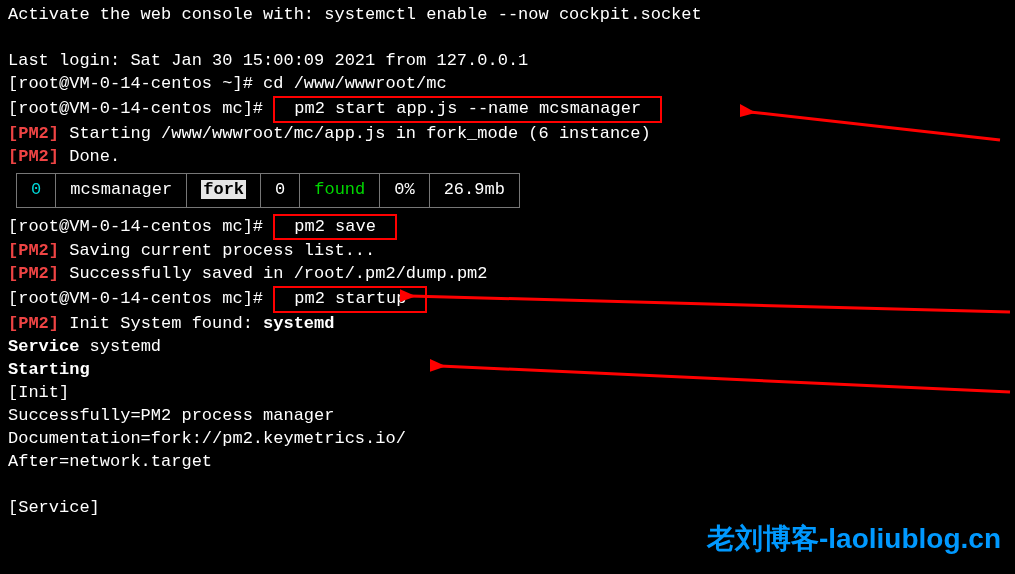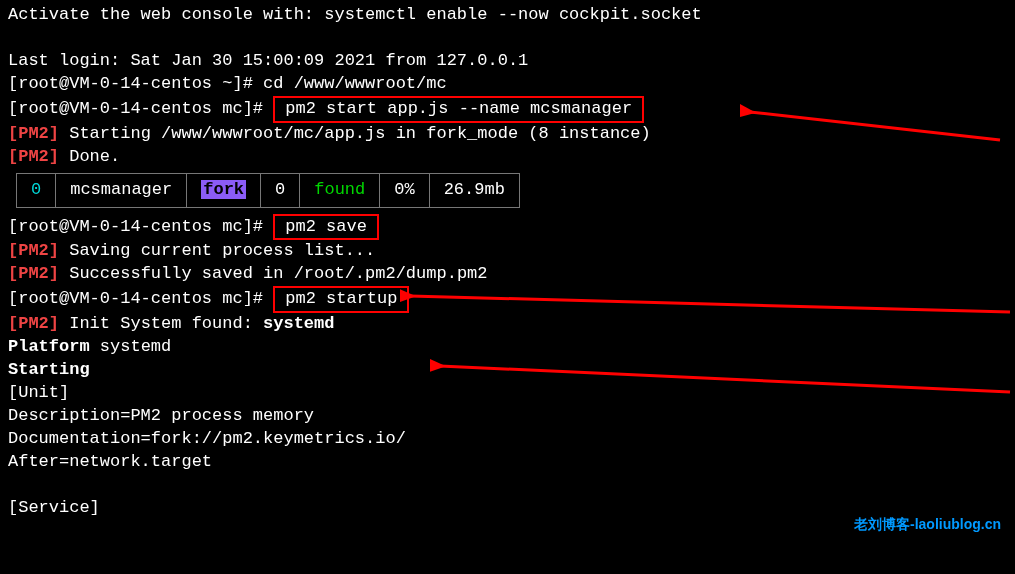--- a/index.html
+++ b/index.html
@@ -12,68 +12,68 @@
       padding: 4px 8px;
       width: 1015px;
       height: 574px;
       overflow: hidden;
       position: relative;
     }
     .line { white-space: pre; }
     .green-bright { color: #ef4444; font-weight: bold; }
     .bold { font-weight: bold; }
     .fork-badge {
-      background: #8b5cf6;
+      background: #e5e5e5;
       color: #000;
       padding: 0 2px;
       font-weight: bold;
     }
     .red-box {
       border: 2px solid #ff0000;
-      padding: 0 10px;
+      padding: 0 19px;
       display: inline-block;
     }
     table.pm2 {
       border-collapse: collapse;
       margin: 4px 0 6px 8px;
     }
     table.pm2 th, table.pm2 td {
       border: 1px solid #777;
       padding: 5px 14px;
       text-align: left;
       font-weight: normal;
     }
     table.pm2 th { color: #00d7d7; font-weight: bold; }
     .id-col { color: #00d7d7; font-weight: bold; }
     .status-online { color: #00d700; font-weight: bold; }
     .refresh-icon { color: #ff0000; }
     .watermark {
       position: absolute;
       right: 14px;
-      bottom: 40px;
+      bottom: 16px;
       color: #0099ff;
       font-family: 'Microsoft YaHei', Arial, sans-serif;
-      font-size: 14px;
+      font-size: 28px;
       font-weight: bold;
       text-shadow: 0 0 3px rgba(0,0,0,0.8);
     }
     svg.arrow { position: absolute; pointer-events: none; }
   </style>
 </head>
 <body>
 
 <div class="line">Activate the web console with: systemctl enable --now cockpit.socket</div>
 <div class="line"> </div>
 <div class="line">Last login: Sat Jan 30 15:00:09 2021 from 127.0.0.1</div>
 
 <div class="line"><span>[root@VM-0-14-centos ~]# </span><span>cd /www/wwwroot/mc</span></div>
 
 <div class="line"><span>[root@VM-0-14-centos mc]# </span><span class="red-box">pm2 start app.js --name mcsmanager</span></div>
 
-<div class="line"><span class="green-bright">[PM2]</span><span> Starting /www/wwwroot/mc/app.js in fork_mode (8 instance)</span></div>
+<div class="line"><span class="green-bright">[PM2]</span><span> Starting /www/wwwroot/mc/app.js in fork_mode (6 instance)</span></div>
 <div class="line"><span class="green-bright">[PM2]</span><span> Done.</span></div>
 
 <table class="pm2">
   <tbody>
   <tr>
     <td class="id-col">0</td>
     <td>mcsmanager</td>
     <td><span class="fork-badge">fork</span></td>
     <td>0</td>
     <td class="status-online">found</td>
@@ -85,24 +85,24 @@
 
 <div class="line"><span>[root@VM-0-14-centos mc]# </span><span class="red-box">pm2 save</span></div>
 
 <div class="line"><span class="green-bright">[PM2]</span><span> Saving current process list...</span></div>
 <div class="line"><span class="green-bright">[PM2]</span><span> Successfully saved in /root/.pm2/dump.pm2</span></div>
 
 <div class="line"><span>[root@VM-0-14-centos mc]# </span><span class="red-box">pm2 startup</span></div>
 
 <div class="line"><span class="green-bright">[PM2]</span><span> Init System found: </span><span class="bold">systemd</span></div>
 
-<div class="line"><span class="bold">Platform</span><span> systemd</span></div>
+<div class="line"><span class="bold">Service</span><span> systemd</span></div>
 <div class="line bold">Starting</div>
-<div class="line">[Unit]</div>
-<div class="line">Description=PM2 process memory</div>
+<div class="line">[Init]</div>
+<div class="line">Successfully=PM2 process manager</div>
 <div class="line">Documentation=fork://pm2.keymetrics.io/</div>
 <div class="line">After=network.target</div>
 <div class="line"> </div>
 <div class="line">[Service]</div>
 
 <div class="watermark">老刘博客-laoliublog.cn</div>
 
 <svg class="arrow" style="left:740px; top:100px;" width="270" height="50">
   <defs>
       <marker id="ah1" markerWidth="10" markerHeight="8" refX="2" refY="4" orient="auto">

